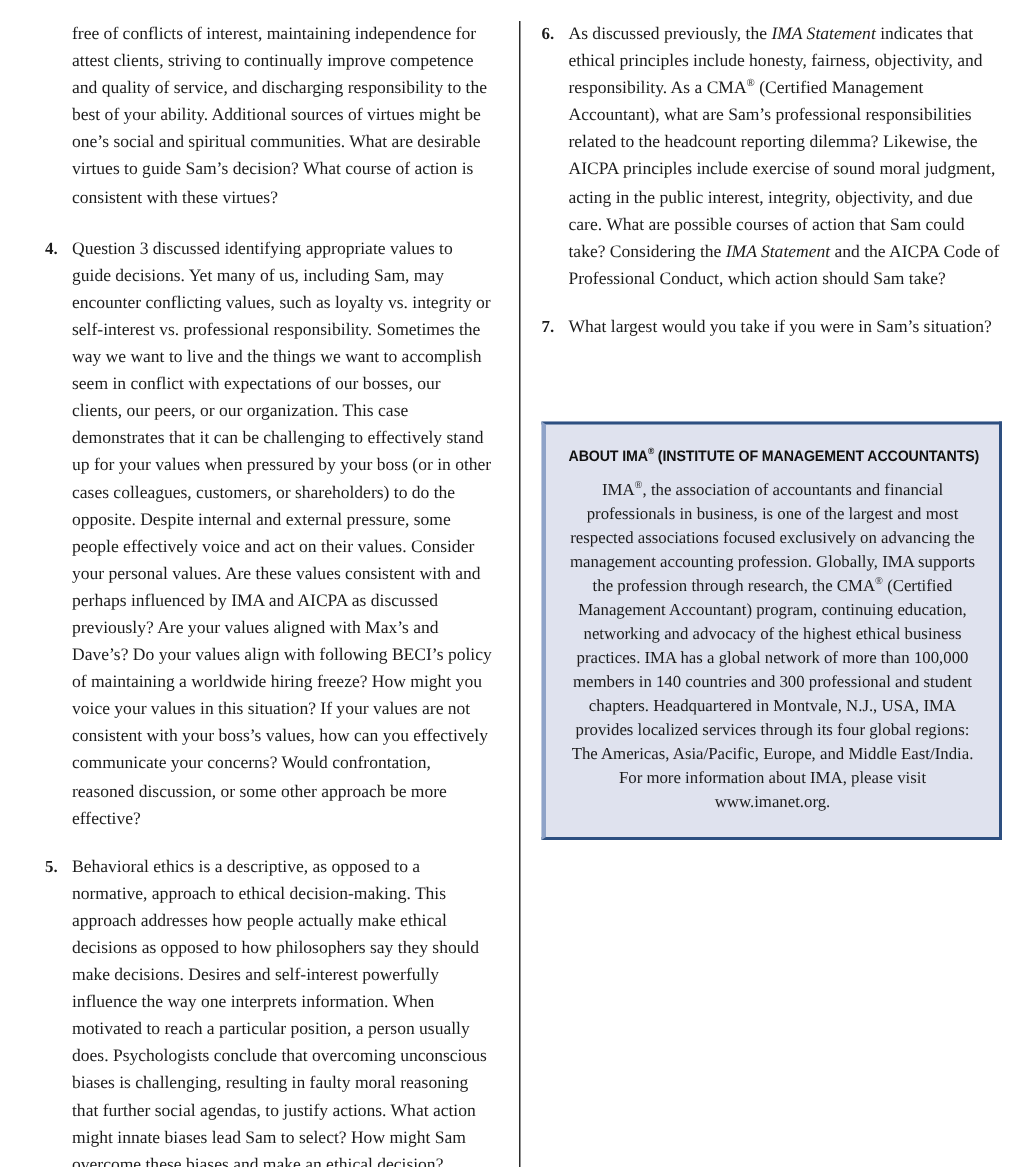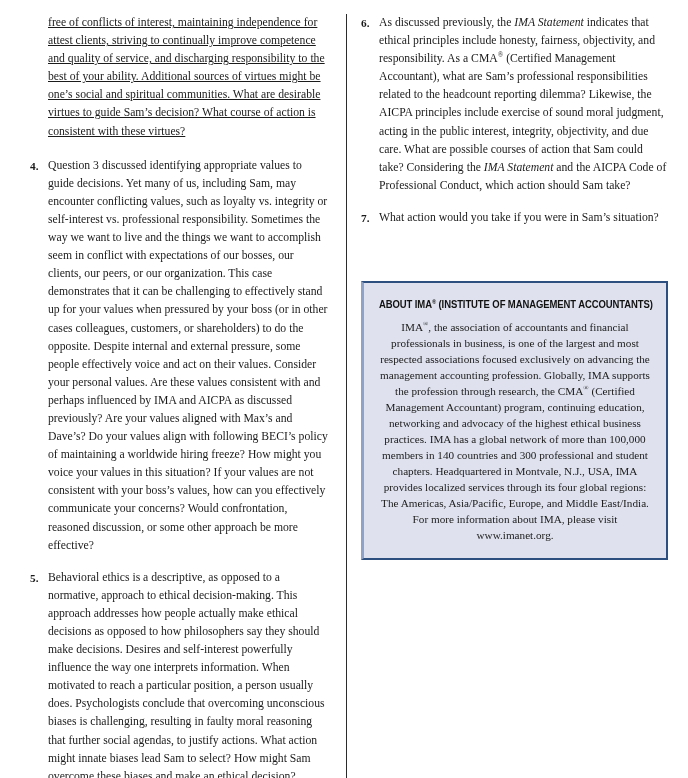--- a/index.html
+++ b/index.html
@@ -61,21 +61,20 @@
     vertical-align: super;
     line-height: 0;
   }
 
   
   .cont-para {
     font-size: 11.7px;
     line-height: 18.1px;
     margin: 0 0 16px 18px;
     text-align: left;
-    text-decoration: underline;
   }
 
   
   .about-box {
     position: absolute;
     left: 361px;
     top: 281px;
     width: 307px;
     box-sizing: border-box;
     background: #dfe2ee;
@@ -129,21 +128,21 @@
 
   <div class="col col-right">
 
     <div class="q-item">
       <span class="q-num">6.</span>
       <span class="q-text"><span>As discussed previously, the </span><i class="ital">IMA Statement</i><span> indicates that ethical principles include honesty, fairness, objectivity, and responsibility. As a CMA</span><sup class="reg">®</sup><span> (Certified Management Accountant), what are Sam’s professional responsibilities related to the headcount reporting dilemma? Likewise, the AICPA principles include exercise of sound moral judgment, acting in the public interest, integrity, objectivity, and due care. What are possible courses of action that Sam could take? Considering the </span><i class="ital">IMA Statement</i><span> and the AICPA Code of Professional Conduct, which action should Sam take?</span></span>
     </div>
 
     <div class="q-item">
       <span class="q-num">7.</span>
-      <span class="q-text">What action would you take if you were in Sam’s situation?</span>
+      <span class="q-text">What largest would you take if you were in Sam’s situation?</span>
     </div>
 
   </div>
 
   <div class="about-box">
     <div class="about-title"><span>ABOUT IMA</span><sup class="reg">®</sup><span> (INSTITUTE OF MANAGEMENT ACCOUNTANTS)</span></div>
     <div class="about-body"><span>IMA</span><sup class="reg">®</sup><span>, the association of accountants and financial professionals in business, is one of the largest and most respected associations focused exclusively on advancing the management accounting profession. Globally, IMA supports the profession through research, the CMA</span><sup class="reg">®</sup><span> (Certified Management Accountant) program, continuing education, networking and advocacy of the highest ethical business practices. IMA has a global network of more than 100,000 members in 140 countries and 300 professional and student chapters. Headquartered in Montvale, N.J., USA, IMA provides localized services through its four global regions: The Americas, Asia/Pacific, Europe, and Middle East/India. For more information about IMA, please visit www.imanet.org.</span></div>
   </div>
 
 </div>

